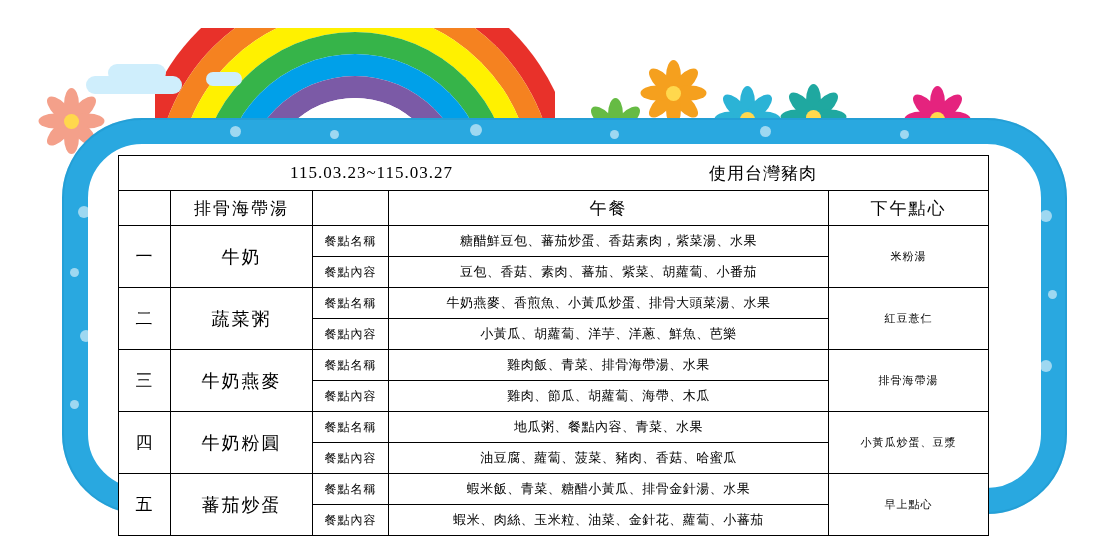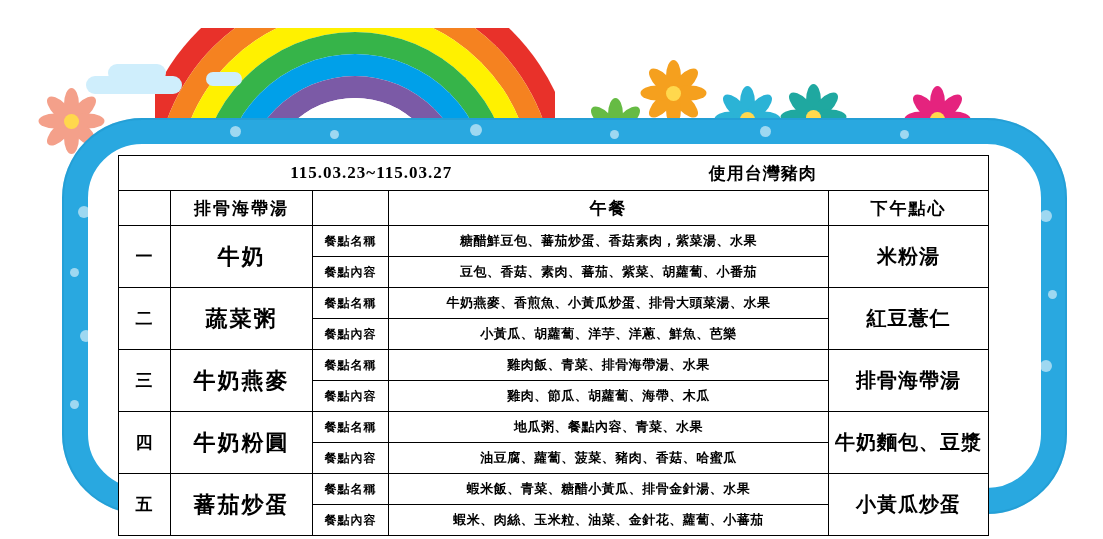--- a/index.html
+++ b/index.html
@@ -12,21 +12,20 @@
     overflow: hidden;
     background: #ffffff;
     font-family: "Liberation Serif", "DejaVu Serif", serif;
   }
   #page {
     position: relative;
     width: 1103px;
     height: 539px;
     background: #ffffff;
     overflow: hidden;
-    font-weight: bold;
   }
 
   
   .deco {
     position: absolute;
     pointer-events: none;
   }
 
   
   #rainbow {
@@ -144,24 +143,24 @@
   }
   table.menu td {
     border: 1px solid #000000;
     text-align: center;
     vertical-align: middle;
     color: #000000;
     padding: 2px 3px;
     font-family: "Liberation Serif", "DejaVu Serif", serif;
   }
   .c-day    { width: 52px;  font-size: 17px; letter-spacing: 1px; }
-  .c-morn   { width: 142px; font-size: 22px; letter-spacing: 2px; }
+  .c-morn   { width: 142px; font-size: 18px; letter-spacing: 2px; }
   .c-type   { width: 76px;  font-size: 12px; letter-spacing: 1px; }
   .c-lunch  { width: 440px; font-size: 13px; letter-spacing: .5px; }
-  .c-after  { width: 160px; font-size: 20px; letter-spacing: 1px; }
+  .c-after  { width: 160px; font-size: 11px; letter-spacing: 1px; }
 
   .row-head td { font-size: 17px; letter-spacing: 2px; }
   .title-cell {
     font-size: 17px;
     letter-spacing: 1px;
   }
   .title-inner {
     display: flex;
     justify-content: space-around;
     align-items: center;
@@ -350,33 +349,33 @@
         <tr>
           <td class="c-type">餐點內容</td>
           <td class="c-lunch lunchcell">雞肉、節瓜、胡蘿蔔、海帶、木瓜</td>
         </tr>
 
         <tr>
           <td rowspan="2" class="c-day tall">四</td>
           <td rowspan="2" class="c-morn">牛奶粉圓</td>
           <td class="c-type">餐點名稱</td>
           <td class="c-lunch lunchcell">地瓜粥、餐點內容、青菜、水果</td>
-          <td rowspan="2" class="c-after">牛奶麵包、豆漿</td>
+          <td rowspan="2" class="c-after">小黃瓜炒蛋、豆漿</td>
         </tr>
         <tr>
           <td class="c-type">餐點內容</td>
           <td class="c-lunch lunchcell">油豆腐、蘿蔔、菠菜、豬肉、香菇、哈蜜瓜</td>
         </tr>
 
         <tr>
           <td rowspan="2" class="c-day tall">五</td>
           <td rowspan="2" class="c-morn">蕃茄炒蛋</td>
           <td class="c-type">餐點名稱</td>
           <td class="c-lunch lunchcell">蝦米飯、青菜、糖醋小黃瓜、排骨金針湯、水果</td>
-          <td rowspan="2" class="c-after">小黃瓜炒蛋</td>
+          <td rowspan="2" class="c-after">早上點心</td>
         </tr>
         <tr>
           <td class="c-type">餐點內容</td>
           <td class="c-lunch lunchcell">蝦米、肉絲、玉米粒、油菜、金針花、蘿蔔、小蕃茄</td>
         </tr>
       </tbody>
     </table>
   </div>
 
 </div>

